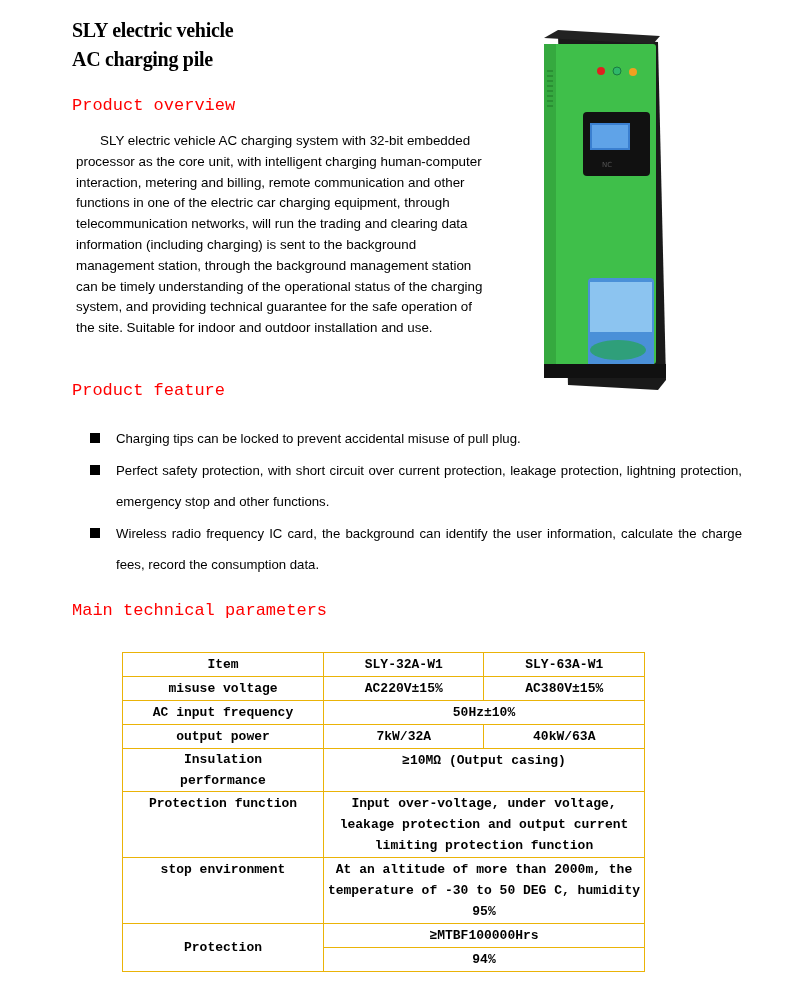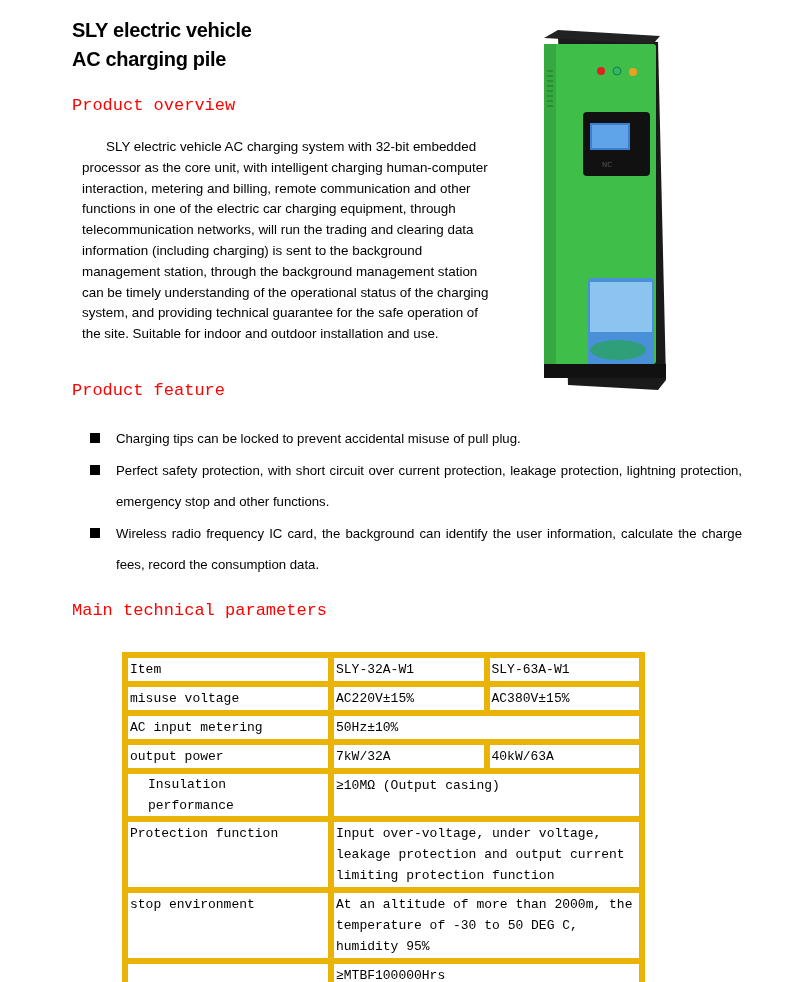--- a/index.html
+++ b/index.html
@@ -1,32 +1,32 @@
 <!DOCTYPE html>
 <html><head>
 <meta charset="utf-8">
 <style>
   html, body { margin: 0; padding: 0; background: #ffffff; }
   body { width: 793px; height: 982px; position: relative; overflow: hidden;
          font-family: "Liberation Sans", sans-serif; color: #000; }
-  .title { position: absolute; left: 72px; top: 16px; font-family: Liberation Sans, sans-serif;
+  .title { position: absolute; left: 72px; top: 16px; font-family: Liberation Serif, serif;
            font-weight: bold; font-size: 20px; line-height: 29px; margin: 0; letter-spacing: -0.3px; }
   .heading { position: absolute; left: 72px; color: #ff0000; font-family: "Liberation Mono", monospace;
              font-size: 17px; margin: 0; font-weight: normal; }
   .overview { position: absolute; left: 72px; top: 127px; width: 415px; font-size: 13.4px;
-              line-height: 20.8px; margin: 10px; font-family: "Liberation Sans", sans-serif; }
+              line-height: 20.8px; margin: 4px; font-family: "Liberation Sans", sans-serif; }
   .overview .indent { display: inline-block; width: 24px; }
   .features { position: absolute; left: 72px; top: 407px; width: 654px; margin: 16px; padding: 0; list-style: none; }
   .features li { position: relative; padding-left: 28px; font-size: 13.2px; line-height: 31px;
                  text-align: justify; margin-bottom: 1px; }
   .features .bullet { position: absolute; left: 2px; top: 10px; width: 10px; height: 10px; background: #000; }
   .product-img { position: absolute; left: 538px; top: 30px; width: 135px; height: 365px; }
   table.specs { position: absolute; left: 122px; top: 652px; width: 523px; border-collapse: collapse;
                 font-family: "Liberation Mono", monospace; font-size: 13px; }
-  table.specs td { border: 6px solid #eab308; padding: 1px 2px; line-height: 21px; vertical-align: top; }
+  table.specs td { border: 1px solid #eab308; text-align: center; padding: 1px 2px; line-height: 21px; vertical-align: top; font-weight: bold; }
   table.specs td.label { width: 160px; }
   table.specs td.mid { vertical-align: middle; }
 </style>
 </head>
 <body>
 
 <h1 class="title">
   <span>SLY electric vehicle</span><br>
   <span>AC charging pile</span>
 </h1>
@@ -91,21 +91,21 @@
     <td class="label">Item</td>
     <td>SLY-32A-W1</td>
     <td>SLY-63A-W1</td>
   </tr>
   <tr>
     <td class="label">misuse voltage</td>
     <td>AC220V±15%</td>
     <td>AC380V±15%</td>
   </tr>
   <tr>
-    <td class="label">AC input metering</td>
+    <td class="label">AC input frequency</td>
     <td colspan="2">50Hz±10%</td>
   </tr>
   <tr>
     <td class="label">output power</td>
     <td>7kW/32A</td>
     <td>40kW/63A</td>
   </tr>
   <tr>
     <td class="label" style="padding:0 20px">Insulation performance</td>
     <td colspan="2">≥10MΩ (Output casing)</td>

